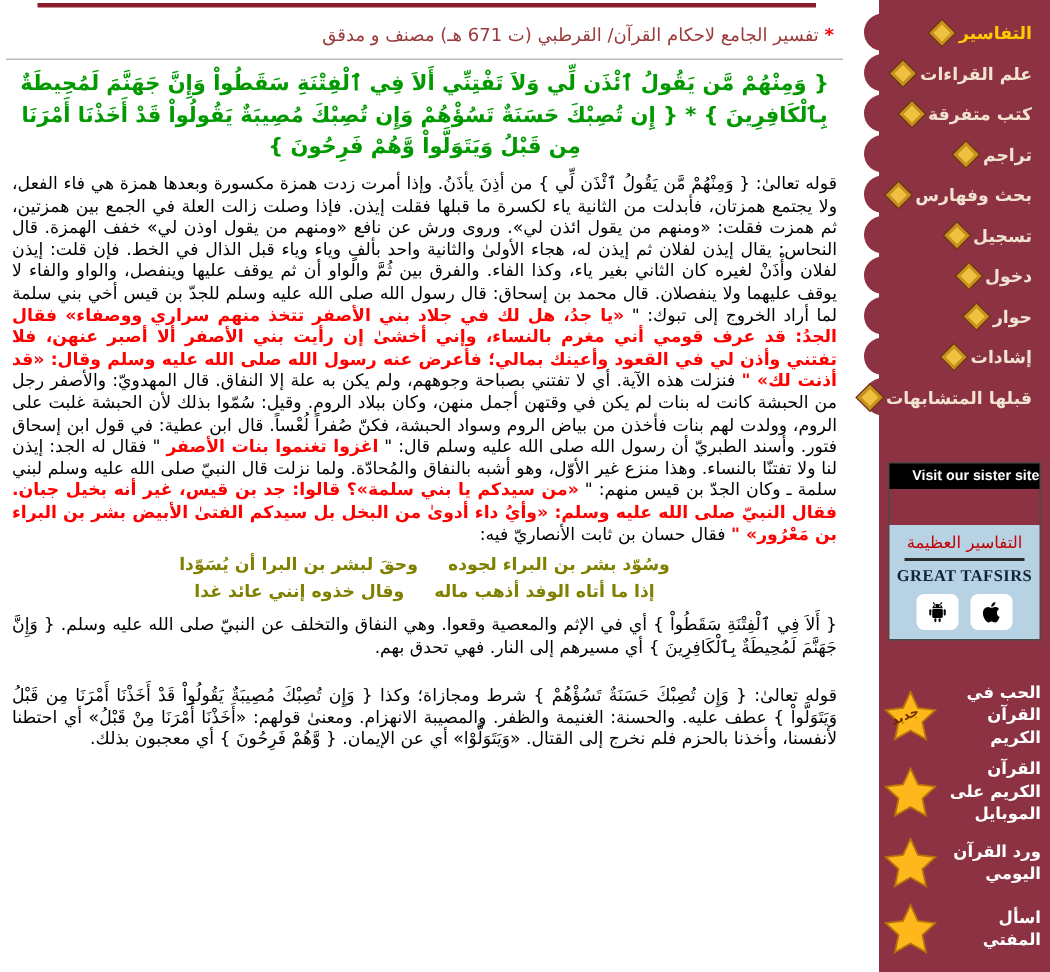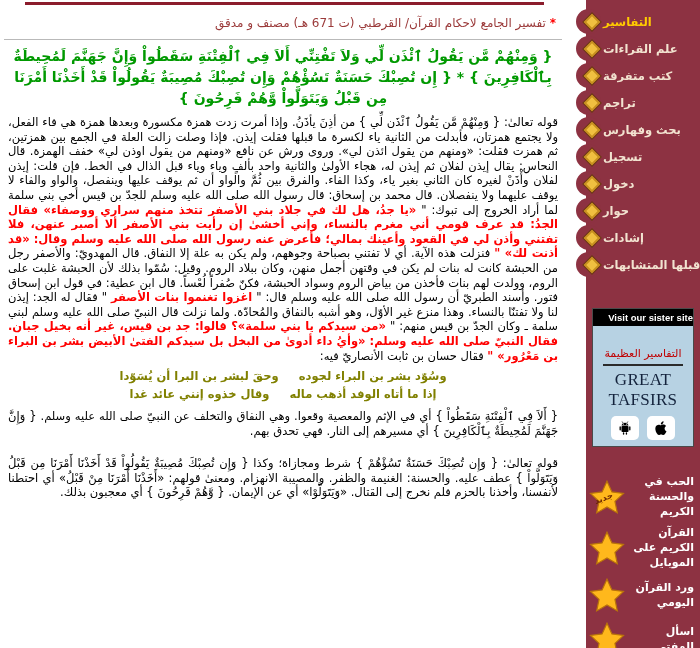--- a/index.html
+++ b/index.html
@@ -24,39 +24,39 @@
   .poetry .pline { display:flex; justify-content:center; gap:20px; direction:rtl;
     line-height:18px; }
   .para2 { margin-top:6px; }
   .para3 { margin-top:18px; }
 
   
   .sidebar { position:absolute; right:0; top:0; width:114px; height:648px;
     background:#8D3242; }
   .menu { padding-top:8px; }
   .menu-item { position:relative; height:27px; display:flex; align-items:center;
-    justify-content:flex-end; direction:rtl; gap:5px; padding-right:12px;
+    justify-content:flex-start; direction:rtl; gap:5px; padding-right:12px;
     cursor:pointer; }
   .menu-item::before { content:""; position:absolute; left:-10px; top:1px;
     width:25px; height:25px; border-radius:50%; background:#8D3242; }
   .m-label { position:relative; white-space:nowrap; font-size:11.5px; font-weight:bold;
     color:#F2E3D0; }
   .menu-item.active .m-label { color:#FFCC00; }
   .m-icon { position:relative; width:12px; height:12px; flex:0 0 12px; }
   .m-icon .dsq { position:absolute; inset:0; transform:rotate(45deg);
     background:#F0C040; border:2px solid #C8901F; outline:1px solid #6E3A14; }
 
   
   .sister { width:102px; margin:30px auto 0 auto; border:1px solid #4a4a4a; }
   .sister-head { background:#000; color:#fff; font-size:9.5px; font-weight:bold;
     text-align:right; padding:3px 0; font-family:"Liberation Sans",sans-serif; }
-  .sister-body { background:#B7D2E3; padding:21px 4px 6px 4px; text-align:center; }
+  .sister-body { background:#B7D2E3; padding:5px 4px 6px 4px; text-align:center;margin-top:24px; }
   .sister-ar { color:#C00000; font-size:11px; direction:rtl; }
   .sister-line { height:2px; background:#2b2b2b; width:86%; margin:4px auto 4px auto; }
-  .sister-en { color:#14233C; font-weight:normal; font-size:17px;
+  .sister-en { color:#14233C; font-weight:bold; font-size:11px;
     font-family:"Liberation Serif","DejaVu Serif",serif; letter-spacing:.3px; }
   .store-row { display:flex; justify-content:center; gap:8px; margin-top:6px; }
   .store-tile { width:28px; height:24px; background:#fff; border-radius:5px;
     display:flex; align-items:center; justify-content:center; cursor:pointer; }
 
   
   .star-links { margin-top:24px; }
   .star-item { display:flex; align-items:center; direction:ltr; gap:2px;
     padding:3px 6px 3px 2px; min-height:44px; cursor:pointer; }
   .star-wrap { position:relative; width:38px; height:36px; flex:0 0 38px; }
@@ -199,21 +199,21 @@
     </div>
 
     <div class="star-links">
       <div class="star-item">
         <span class="star-wrap">
           <svg width="38" height="36" viewBox="0 0 24 24">
               <polygon points="12,1.5 15.3,8.6 23,9.6 17.3,14.9 18.9,22.6 12,18.7 5.1,22.6 6.7,14.9 1,9.6 8.7,8.6" fill="#FFB81C" stroke="#B8720B" stroke-width="0.8"></polygon>
             </svg>
           <span class="star-badge">جديد</span>
         </span>
-        <span class="s-label">الحب في والحسنة الكريم</span>
+        <span class="s-label">الحب في القرآن الكريم</span>
       </div>
       <div class="star-item">
         <span class="star-wrap">
           <svg width="38" height="36" viewBox="0 0 24 24">
               <polygon points="12,1.5 15.3,8.6 23,9.6 17.3,14.9 18.9,22.6 12,18.7 5.1,22.6 6.7,14.9 1,9.6 8.7,8.6" fill="#FFB81C" stroke="#B8720B" stroke-width="0.8"></polygon>
             </svg>
         </span>
         <span class="s-label">القرآن الكريم على الموبايل</span>
       </div>
       <div class="star-item">

